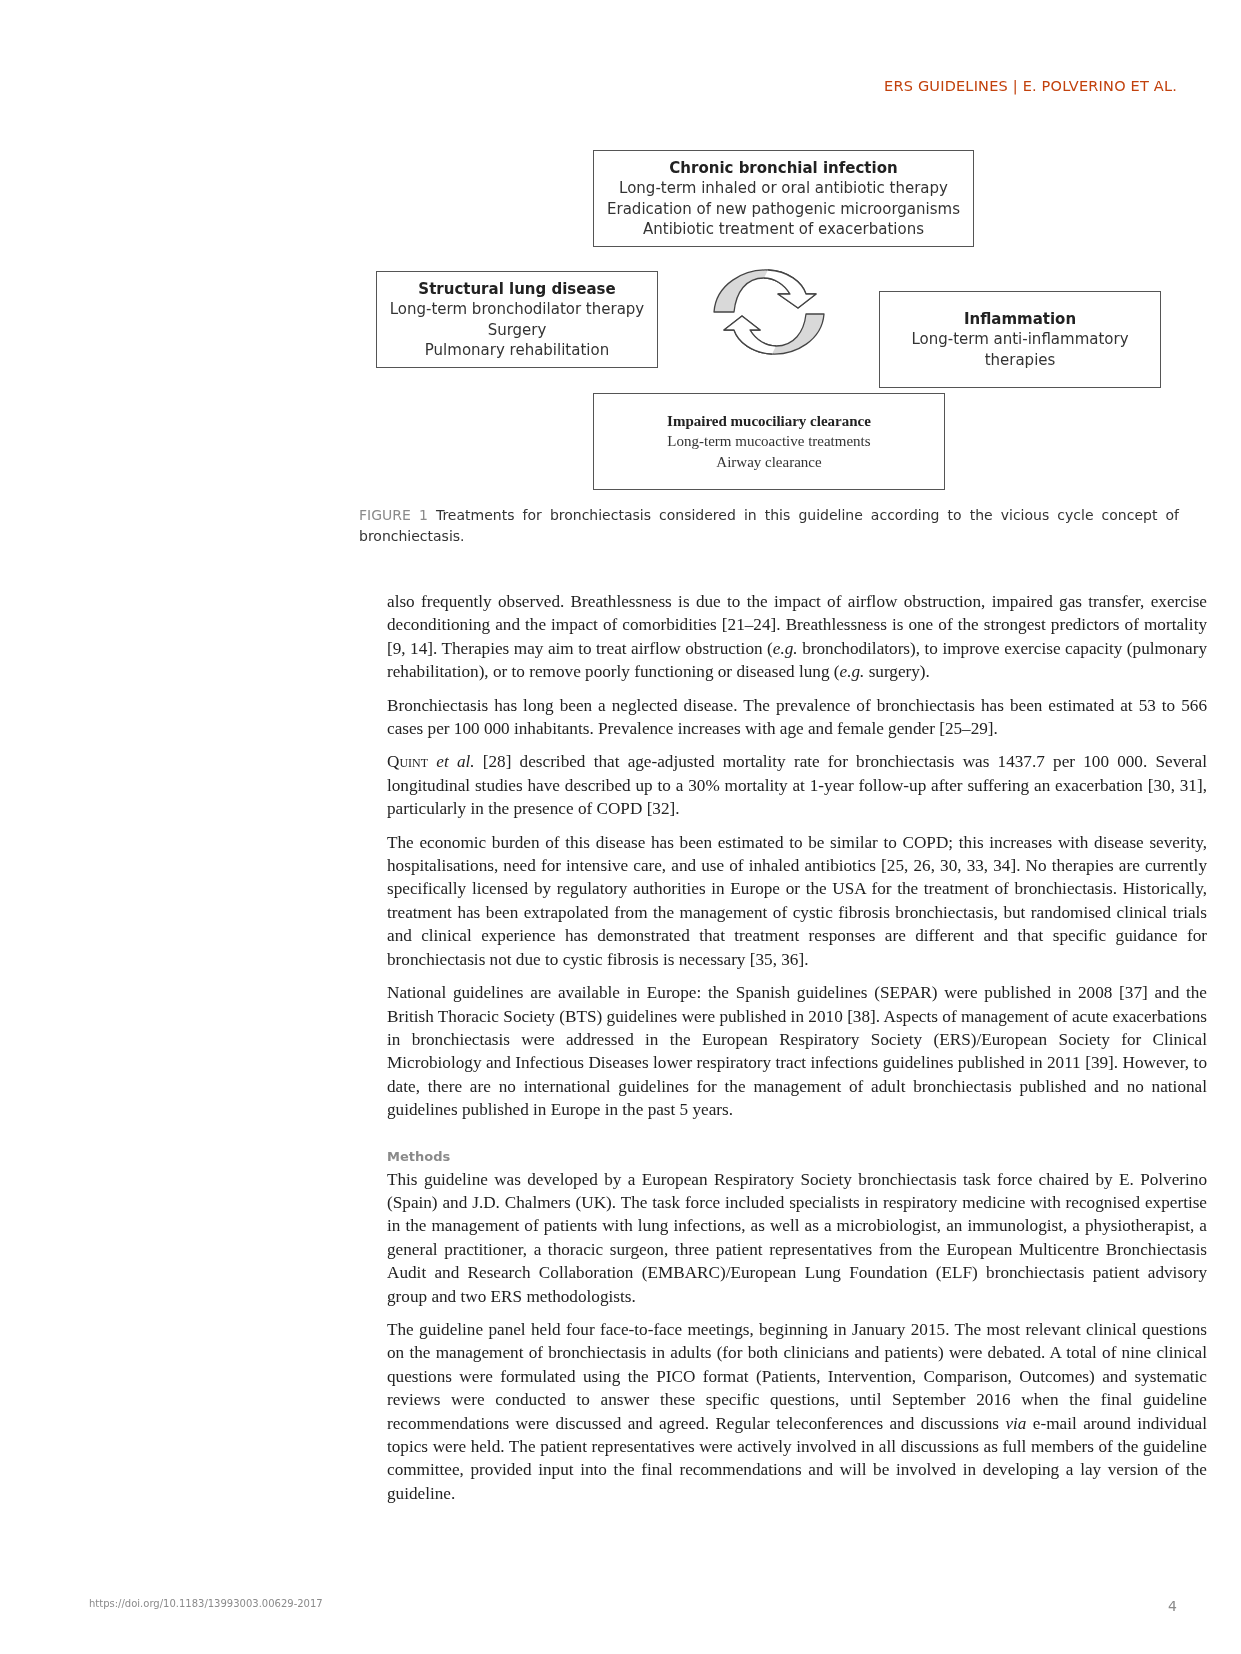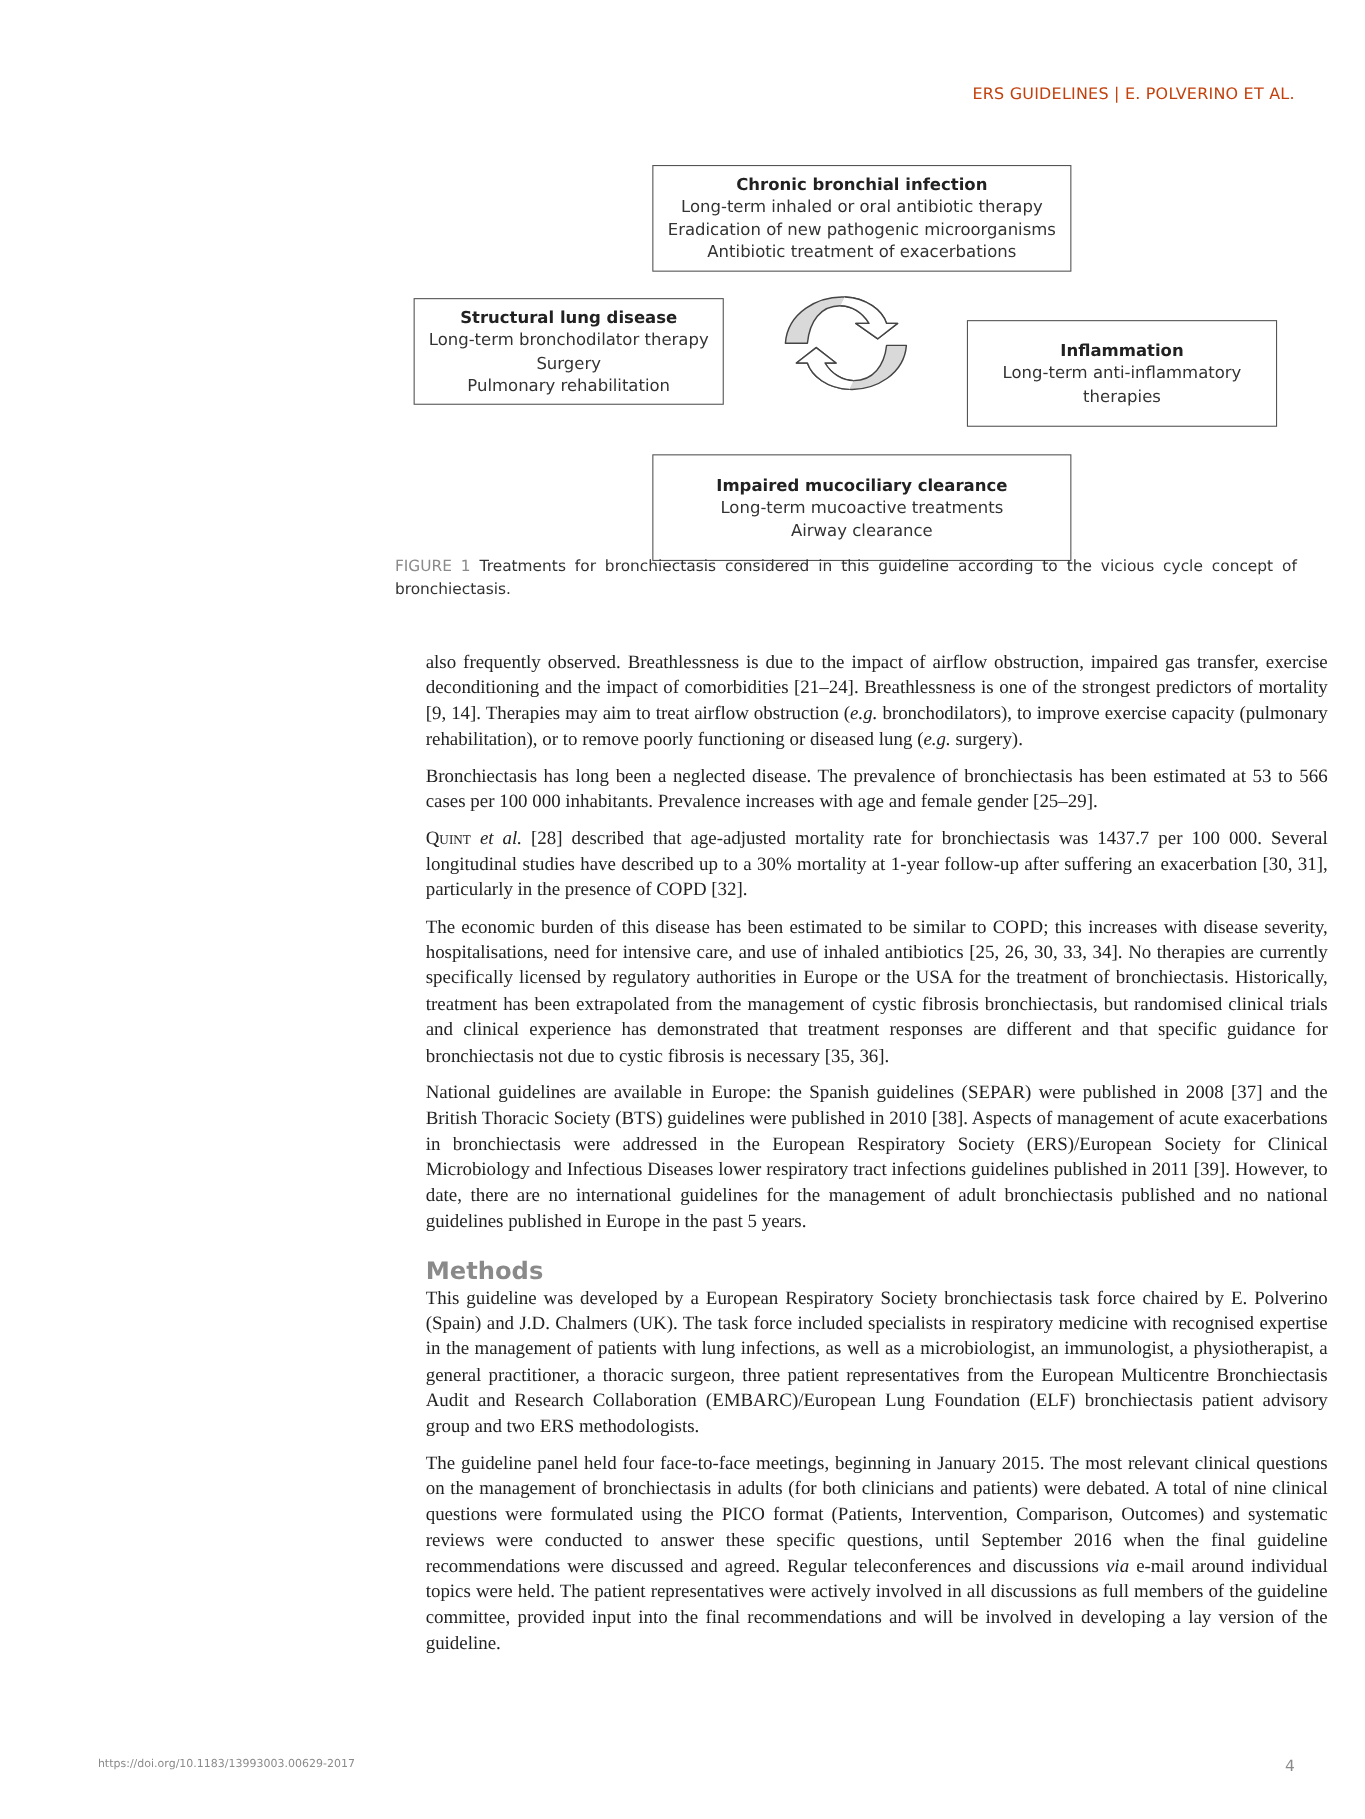--- a/index.html
+++ b/index.html
@@ -5,28 +5,28 @@
   html, body { margin:0; padding:0; background:#ffffff; }
   body { width:1241px; height:1654px; position:relative; overflow:hidden; }
   .running-head { position:absolute; top:64px; right:64px; font-family:"DejaVu Sans", sans-serif; font-size:14.5px; color:#c2410c; letter-spacing:0.2px;margin-top:14px; }
   .figure { position:absolute; left:0; top:0; width:1241px; height:560px; }
   .fbox { position:absolute; border:1.5px solid #555; box-sizing:border-box; display:flex; flex-direction:column; justify-content:center; align-items:center; text-align:center; font-family:"DejaVu Sans", sans-serif; font-size:15px; color:#333; line-height:20.5px; }
   .fbox .t { font-weight:bold; color:#222; }
   .fbox .l { font-weight:normal; }
   #box-top { left:593px; top:150px; width:381px; height:97px; }
   #box-left { left:376px; top:271px; width:282px; height:97px; }
   #box-right { left:879px; top:271px; width:282px; height:97px;margin-top:20px; }
-  #box-bottom { left:593px; top:413px; width:381px; height:97px; }
+  #box-bottom { left:593px; top:393px; width:352px; height:97px;font-family:Liberation Serif, serif; }
   .cycle { position:absolute; left:706px; top:266px; width:126px; height:92px; }
   .caption { position:absolute; left:359px; top:505px; width:820px; font-family:"DejaVu Sans", sans-serif; font-size:14px; line-height:20.5px; color:#333; text-align:justify; }
   .caption .lbl { color:#8a8a8a; }
   .body-text { position:absolute; left:359px; top:590px; width:820px; font-family:"Liberation Serif", serif; font-size:17.2px; line-height:23.4px; color:#222;margin-left:28px; }
   .body-text p { margin:0 0 10px 0; text-align:justify; }
   .sc { font-variant:small-caps; }
-  .methods-h { font-family:"DejaVu Sans", sans-serif; font-weight:bold; font-size:22px; color:#8a8a8a; margin:24px 0 0 0; line-height:22px; }
+  .methods-h { font-family:"DejaVu Sans", sans-serif; font-weight:bold; font-size:13px; color:#8a8a8a; margin:24px 0 0 0; line-height:22px; }
   .footer-doi { position:absolute; left:89px; top:1598px; font-family:"DejaVu Sans", sans-serif; font-size:10px; color:#8a8a8a; }
   .footer-page { position:absolute; right:64px; top:1598px; font-family:"DejaVu Sans", sans-serif; font-size:14px; color:#8a8a8a; }
 </style>
 </head>
 <body>
 
 <div class="running-head">ERS GUIDELINES  |  E. POLVERINO ET AL.</div>
 
 <div class="figure">
   <div class="fbox" id="box-top">

